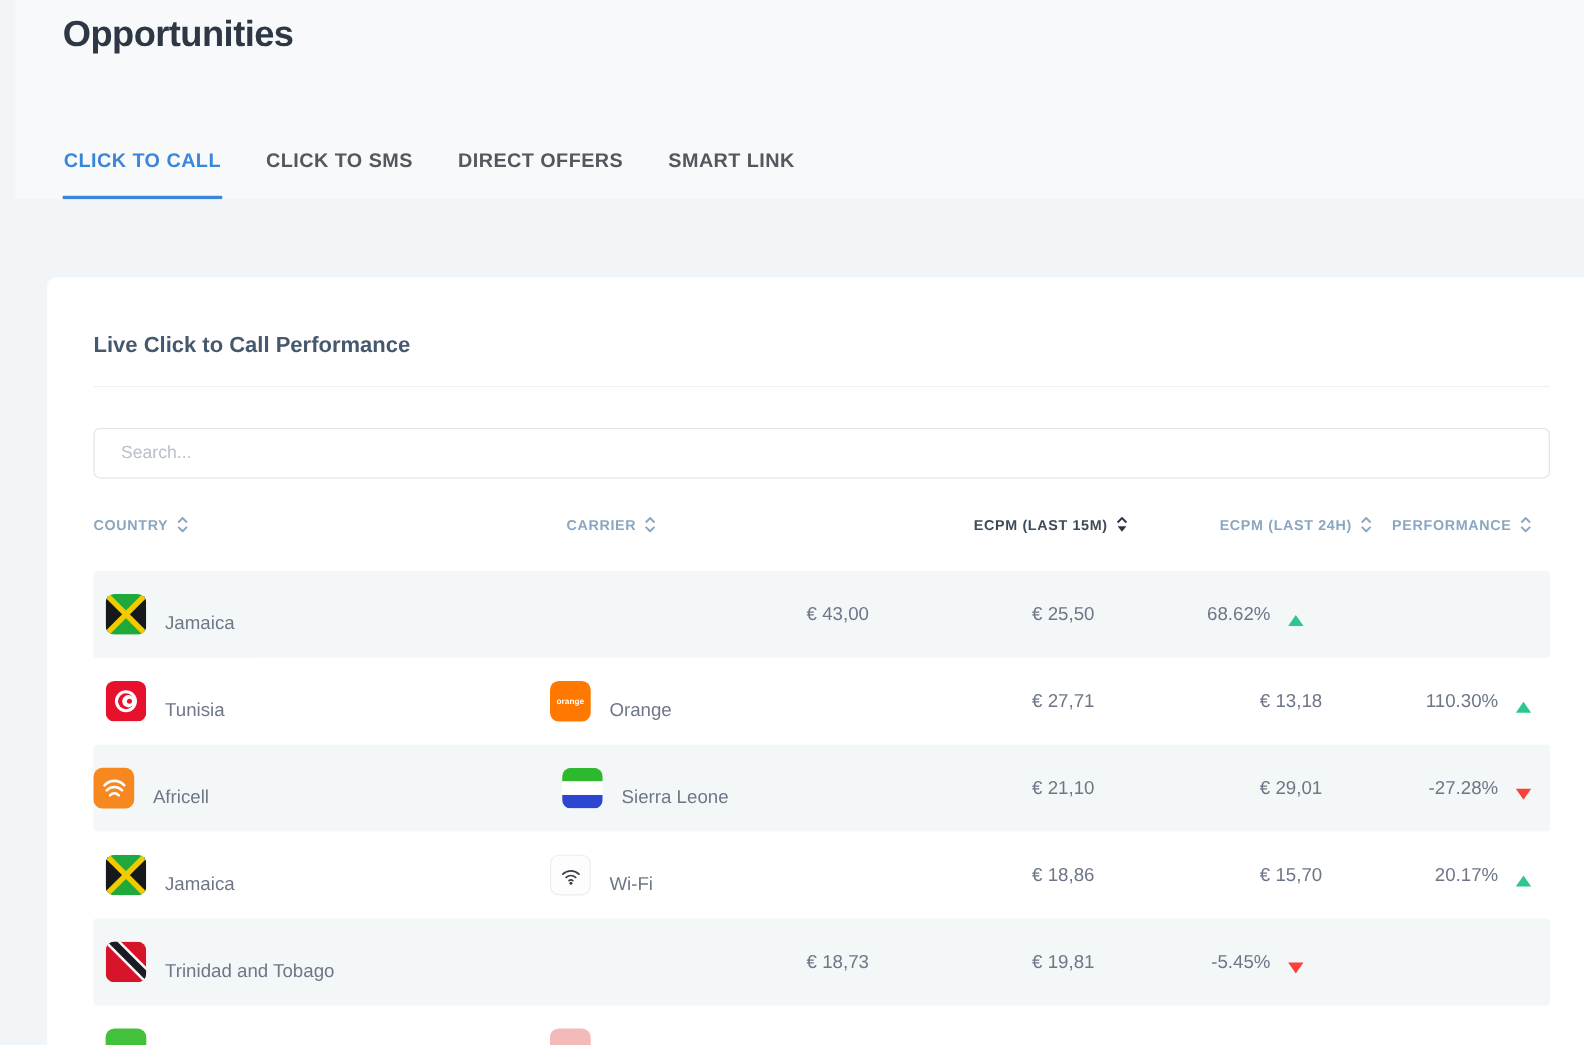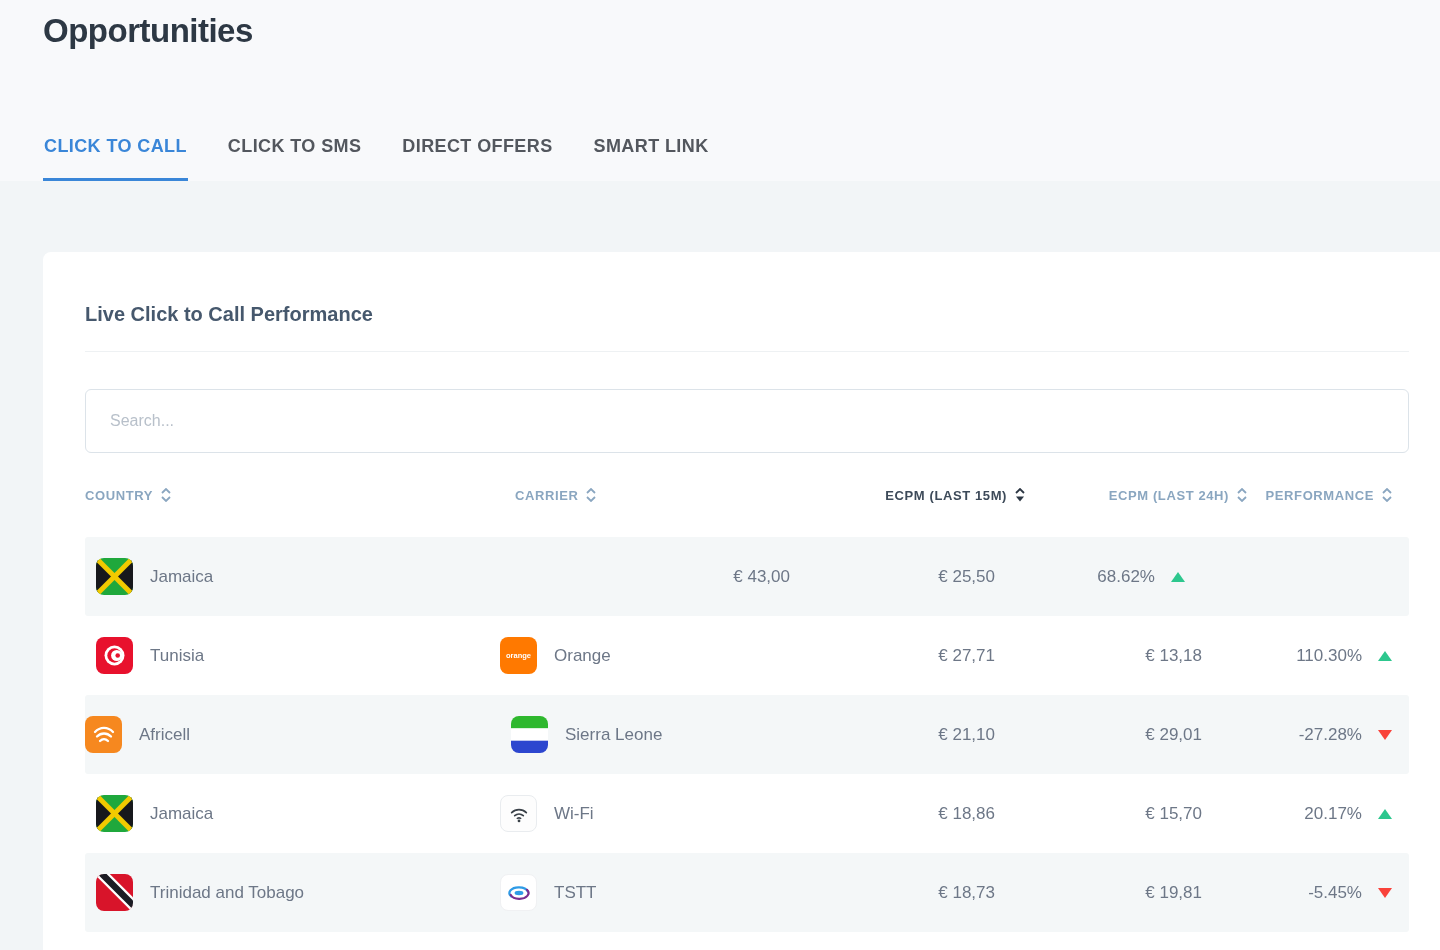--- a/index.html
+++ b/index.html
@@ -9,36 +9,36 @@
     --header-text:#2d3844;
     --column-header:#8aa6c0;
     --row-text:#6d7787;
     --stripe:#f4f7f8;
   }
   *{box-sizing:border-box;margin:0;padding:0;}
   html,body{width:1440px;height:950px;overflow:hidden;}
   body{font-family:"Liberation Sans",sans-serif;background:#f2f5f7;}
 
   
-  .page-header{background:#f8f9fb;height:181px;position:relative;}
+  .page-header{background:#f8f9fb;height:181px;position:relative;margin-left:14px;}
   .page-title{position:absolute;top:12px;left:43px;font-size:33px;font-weight:bold;
               color:var(--header-text);letter-spacing:-0.5px;}
   .tabs{position:absolute;left:43px;bottom:0;display:flex;gap:39px;}
   .tab{font-size:18px;font-weight:bold;letter-spacing:0.4px;color:#53575e;
        padding:0 1px 21px 1px;border-bottom:3px solid transparent;cursor:pointer;
        background:none;border-top:none;border-left:none;border-right:none;
        font-family:"Liberation Sans",sans-serif;}
   .tab.active{color:var(--accent-blue);border-bottom-color:var(--accent-blue);}
 
   
   .card{background:#ffffff;margin:71px 0 0 43px;width:calc(100% - 43px);
         border-radius:8px 0 0 0;padding:48px 31px 0 42px;min-height:700px;}
   .card-title{font-size:20px;line-height:28px;color:#46586d;font-weight:bold;}
   .card-divider{border:none;border-top:1px solid #eef1f3;margin-top:23px;}
-  .search-input{margin-top:37px;width:100%;height:64px;border:1px solid #dce3e9;
+  .search-input{margin-top:37px;width:100%;height:46px;border:1px solid #dce3e9;
         border-radius:6px;padding:0 24px;font-size:16px;color:#333;outline:none;
         font-family:"Liberation Sans",sans-serif;background:#fff;}
   .search-input::placeholder{color:#b8c0ca;}
 
   
   .thead,.trow{display:grid;grid-template-columns:415px 290px 205px 207px 1fr;
         align-items:center;}
   .thead{height:84px;gap:15px;}
   .th{display:flex;align-items:center;gap:8px;font-size:13px;font-weight:bold;
       letter-spacing:0.6px;color:var(--column-header);cursor:pointer;}
@@ -46,21 +46,21 @@
   .th.right{display:flex;}
   .th.active{color:#3d4a59;}
   .sort-icon{display:inline-flex;flex-direction:column;align-items:center;gap:2px;}
   .sort-icon svg{display:block;}
   .th .stroke{stroke:var(--column-header);}
   .th.active .stroke{stroke:#2c3643;}
   .th.active .fillpart{fill:#2c3643;}
 
   .trow{height:79px;border-radius:3px;}
   .trow:nth-child(odd){background:var(--stripe);}
-  .td{display:flex;align-items:center;font-size:17px;color:var(--row-text);}
+  .td{display:flex;align-items:flex-end;font-size:17px;color:var(--row-text);}
   .td.first{padding-left:11px;}
   .cell-icon{width:37px;height:37px;border-radius:8px;overflow:hidden;flex:0 0 37px;
              display:flex;align-items:center;justify-content:center;}
   .cell-label{margin-left:17px;}
   .perf-cell{padding-right:17px;}
   .tri{width:0;height:0;margin-left:16px;}
   .tri-up{border-left:7px solid transparent;border-right:7px solid transparent;
           border-bottom:10px solid var(--positive-green);}
   .tri-down{border-left:7px solid transparent;border-right:7px solid transparent;
             border-top:10px solid var(--negative-red);}
@@ -267,30 +267,20 @@
         <div class="td first">
           <span class="cell-icon">
             <svg width="37" height="37" viewBox="0 0 37 37">
                 <rect width="37" height="37" fill="#d8142a"></rect>
                 <line x1="3" y1="-3" x2="40" y2="34" stroke="#ffffff" stroke-width="11"></line>
                 <line x1="3" y1="-3" x2="40" y2="34" stroke="#1c1c24" stroke-width="6.5"></line>
               </svg>
           </span>
           <span class="cell-label">Trinidad and Tobago</span>
         </div>
-        <div class="td">
-          <span class="cell-icon icon-tstt">
-            <svg width="24" height="24" viewBox="0 0 24 24" fill="none">
-                <path d="M4.2 15.5 A 9 5.8 0 0 1 12 6.3 A 9 5.8 0 0 1 20.8 10.5" stroke="#2e9be6" stroke-width="2.2" stroke-linecap="round"></path>
-                <path d="M20 8.8 A 9 5.8 0 0 1 12 17.8 A 9 5.8 0 0 1 3.8 14" stroke="#7a2e8f" stroke-width="2.2" stroke-linecap="round"></path>
-                <ellipse cx="12" cy="12" rx="4.4" ry="2.2" fill="#2e9be6"></ellipse>
-              </svg>
-          </span>
-          <span class="cell-label">TSTT</span>
-        </div>
         <div class="td right">€ 18,73</div>
         <div class="td right">€ 19,81</div>
         <div class="td right perf-cell">
           <span>-5.45%</span>
           <span class="tri tri-down"></span>
         </div>
       </div>
 
       <div class="trow">
         <div class="td first">

